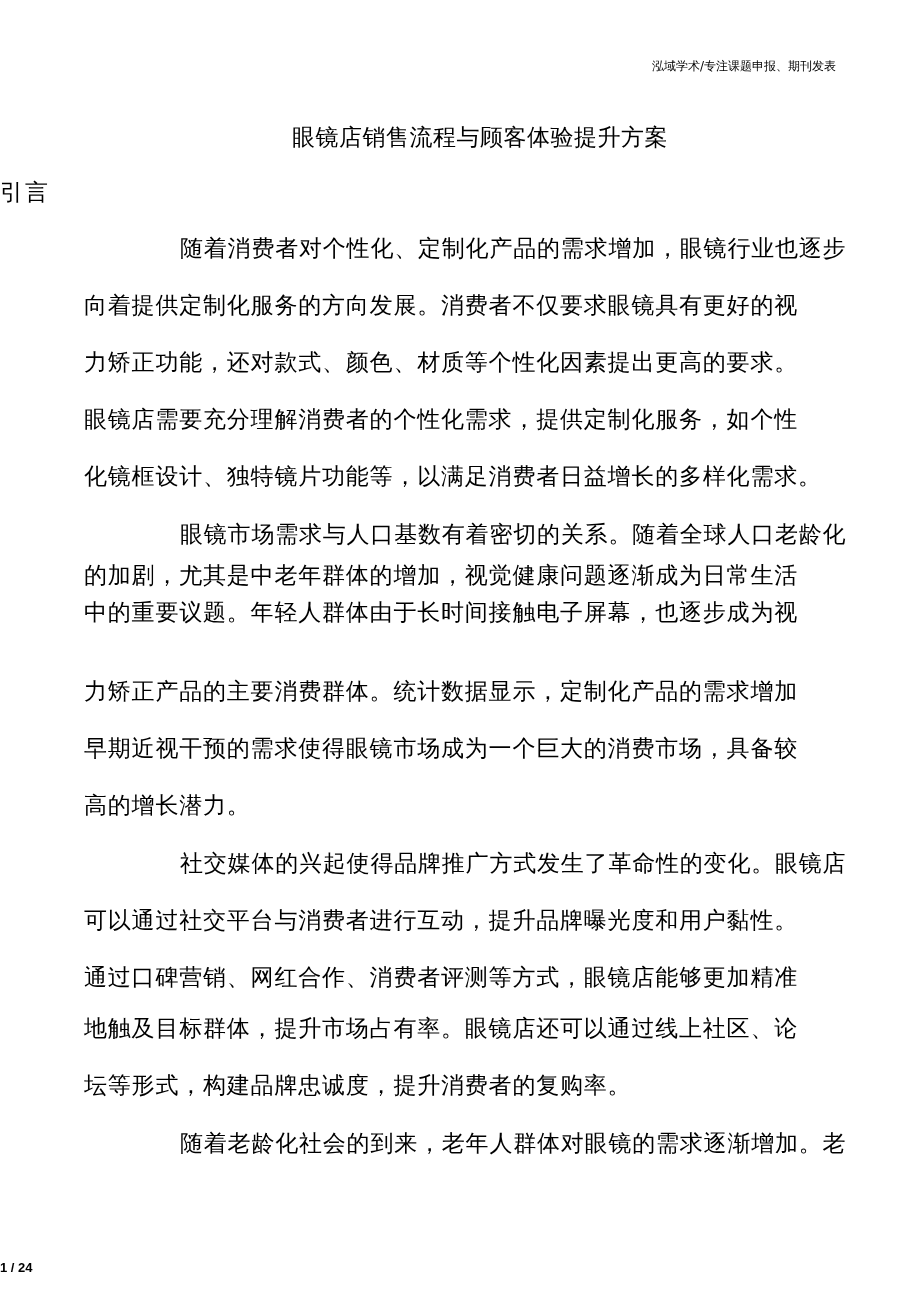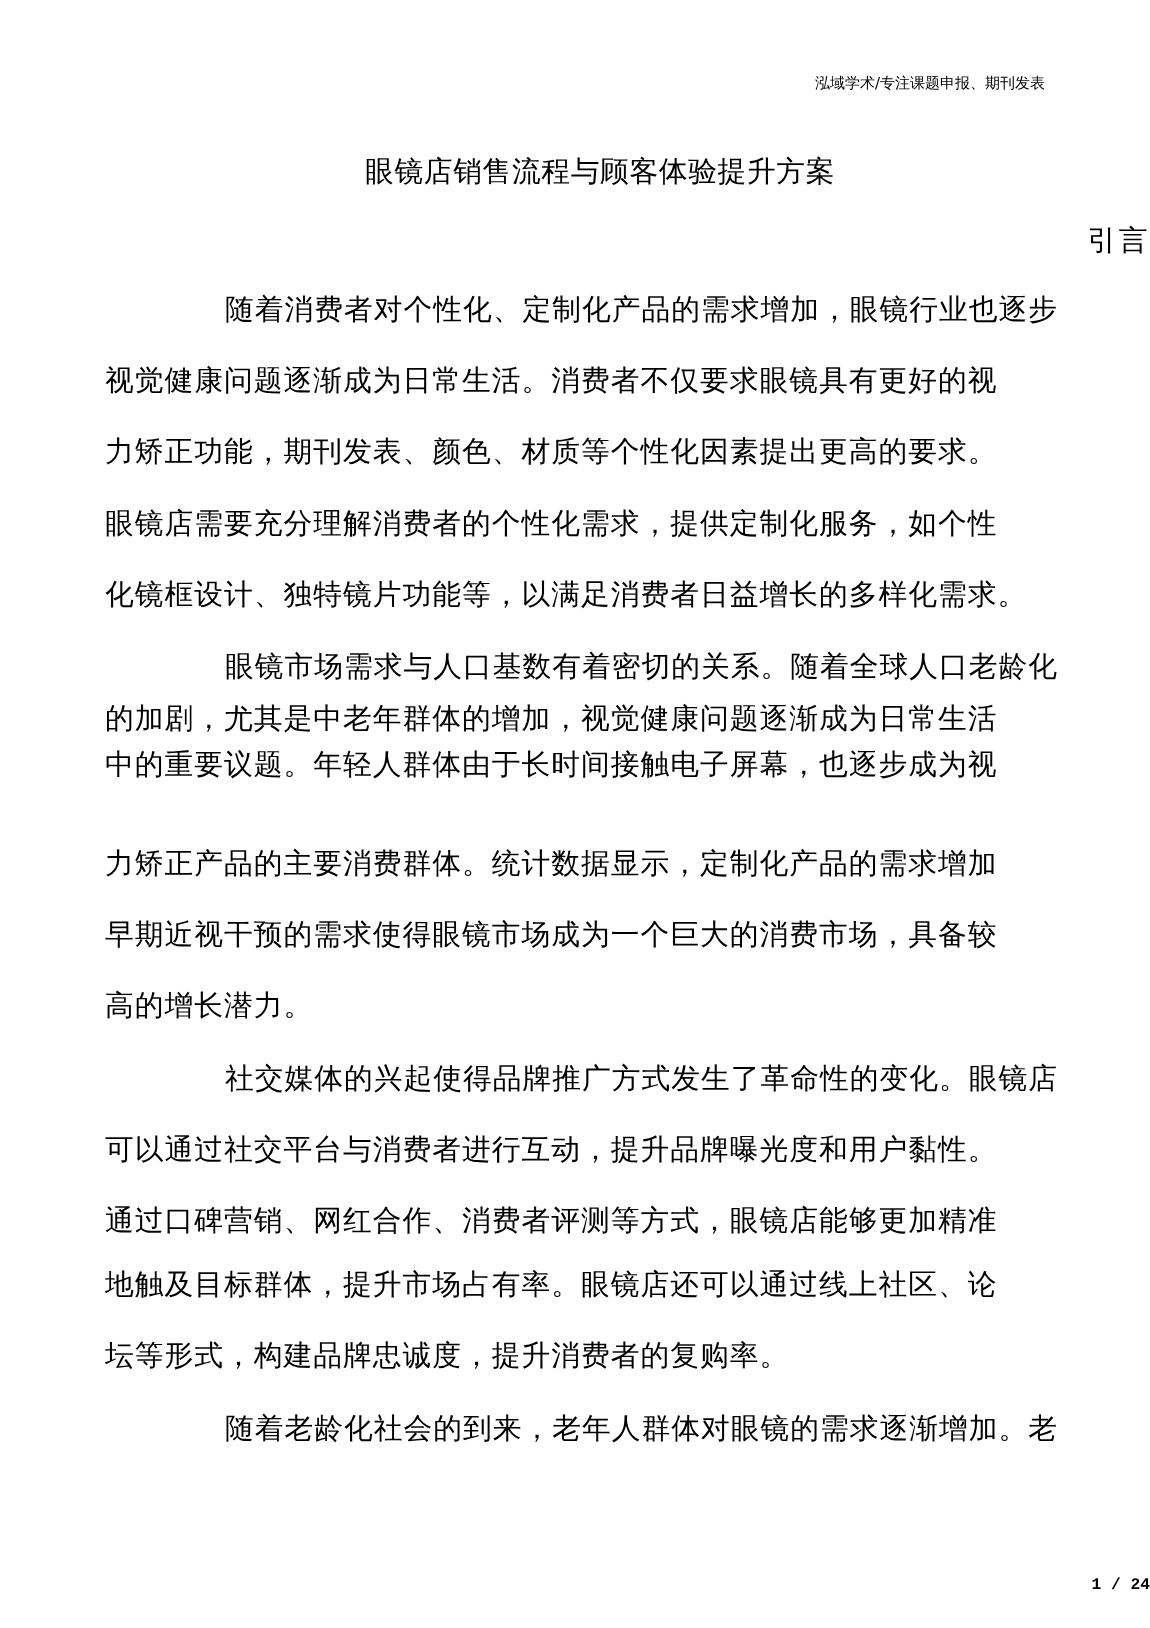--- a/index.html
+++ b/index.html
@@ -31,21 +31,21 @@
       text-align: center;
       font-size: 23px;
       letter-spacing: 0.5px;
       margin-left: 20px;
     }
     .section-heading {
       position: absolute;
       top: 177px;
       left: 0;
       width: 920px;
-      text-align: right;
+      text-align: left;
       font-size: 23px;
       letter-spacing: 2px;
     }
     .line {
       position: absolute;
       left: 84px;
       width: 760px;
       font-family: "DejaVu Serif", "Liberation Serif", serif;
       font-size: 23px;
       line-height: 30px;
@@ -54,41 +54,41 @@
     }
     .line.indent {
       left: 144px;
       margin-left: 36px;
     }
     .page-number {
       position: absolute;
       top: 1260px;
       left: 0;
       width: 920px;
-      text-align: right;
-      font-family: Liberation Mono, monospace;
+      text-align: left;
+      font-family: Liberation Sans, sans-serif;
       font-weight: bold;
       font-size: 13px;
     }
   </style>
 </head>
 <body>
 
 <div>
 
   <div class="header-note">泓域学术/专注课题申报、期刊发表</div>
 
   <div class="doc-title">眼镜店销售流程与顾客体验提升方案</div>
 
   <div class="section-heading">引言</div>
 
   <div>
     <div class="line indent" style="top:233px">随着消费者对个性化、定制化产品的需求增加，眼镜行业也逐步</div>
-    <div class="line" style="top:290px">视觉健康问题逐渐成为日常生活。消费者不仅要求眼镜具有更好的视</div>
-    <div class="line" style="top:347px">力矫正功能，期刊发表、颜色、材质等个性化因素提出更高的要求。</div>
+    <div class="line" style="top:290px">向着提供定制化服务的方向发展。消费者不仅要求眼镜具有更好的视</div>
+    <div class="line" style="top:347px">力矫正功能，还对款式、颜色、材质等个性化因素提出更高的要求。</div>
     <div class="line" style="top:404px">眼镜店需要充分理解消费者的个性化需求，提供定制化服务，如个性</div>
     <div class="line" style="top:461px">化镜框设计、独特镜片功能等，以满足消费者日益增长的多样化需求。</div>
   </div>
 
   <div>
     <div class="line indent" style="top:519px">眼镜市场需求与人口基数有着密切的关系。随着全球人口老龄化</div>
     <div class="line" style="top:560px">的加剧，尤其是中老年群体的增加，视觉健康问题逐渐成为日常生活</div>
     <div class="line" style="top:597px">中的重要议题。年轻人群体由于长时间接触电子屏幕，也逐步成为视</div>
     <div class="line" style="top:676px">力矫正产品的主要消费群体。统计数据显示，定制化产品的需求增加</div>
     <div class="line" style="top:733px">早期近视干预的需求使得眼镜市场成为一个巨大的消费市场，具备较</div>

